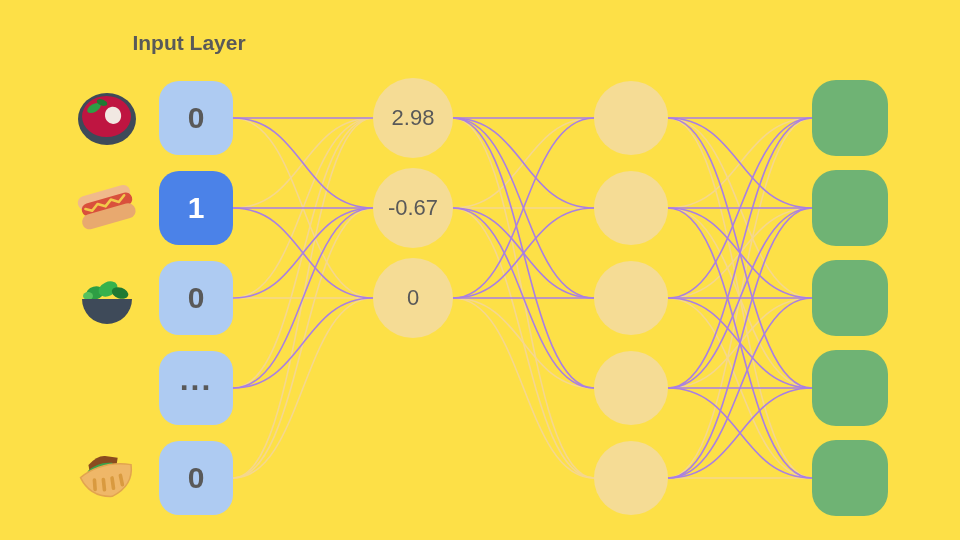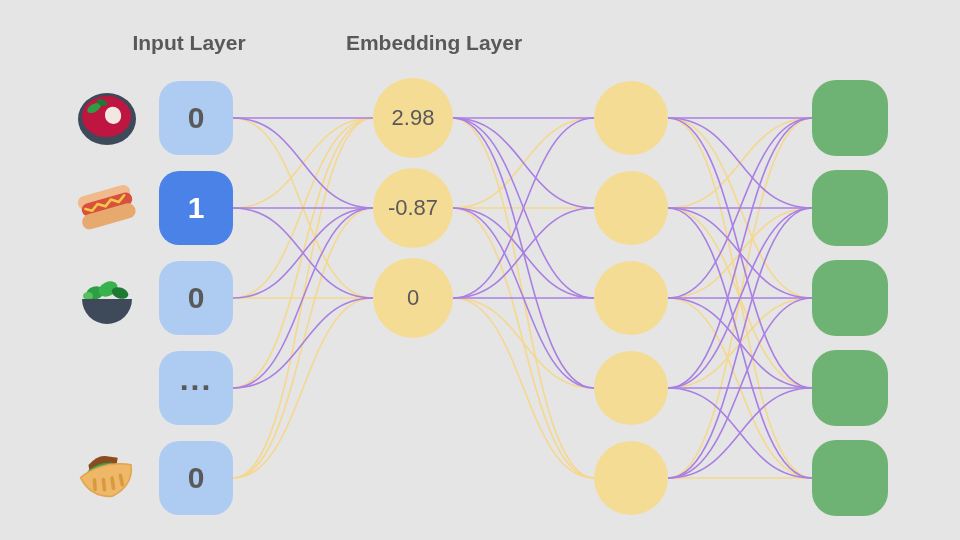--- a/index.html
+++ b/index.html
@@ -1,17 +1,17 @@
 <!DOCTYPE html>
 <html><head>
 <meta charset="utf-8">
 <style>
   html,body{margin:0;padding:0;background:#ffffff;}
   body{font-family:"Liberation Sans", sans-serif;}
-  .canvas{position:relative;width:960px;height:540px;background:#e5e5e5;overflow:hidden;}
+  .canvas{position:relative;width:960px;height:540px;background:#fde047;overflow:hidden;}
   .edges{position:absolute;left:0;top:0;width:960px;height:540px;}
   .layer-title{position:absolute;top:31px;transform:translateX(-50%);
     font-weight:700;font-size:21px;color:#595959;white-space:nowrap;}
   .node{position:absolute;display:flex;align-items:center;justify-content:center;box-sizing:border-box;}
   .input-value{font-weight:700;font-size:30px;color:#595959;line-height:1;}
   .input-value.white{color:#ffffff;}
   .input-value.dots{font-size:32px;letter-spacing:2px;transform:translateY(-9px);}
   .emb-value{font-weight:400;font-size:22px;color:#595959;line-height:1;}
   .icon{position:absolute;width:64px;height:64px;}
   .icon svg{width:100%;height:100%;display:block;}
@@ -72,21 +72,20 @@
       <path d="M668 388 C740 388 740 118 812 118" fill="none" stroke="#A97FE3" stroke-width="1.6"></path>
       <path d="M668 388 C740 388 740 208 812 208" fill="none" stroke="#A97FE3" stroke-width="1.6"></path>
       <path d="M668 388 C740 388 740 388 812 388" fill="none" stroke="#A97FE3" stroke-width="1.6"></path>
       <path d="M668 388 C740 388 740 478 812 478" fill="none" stroke="#A97FE3" stroke-width="1.6"></path>
       <path d="M668 478 C740 478 740 208 812 208" fill="none" stroke="#A97FE3" stroke-width="1.6"></path>
       <path d="M668 478 C740 478 740 298 812 298" fill="none" stroke="#A97FE3" stroke-width="1.6"></path>
       <path d="M668 478 C740 478 740 388 812 388" fill="none" stroke="#A97FE3" stroke-width="1.6"></path>
     </svg>
 
   <div class="layer-title" style="left:189px">Input Layer</div>
-  <div class="layer-title" style="left:434px">Embedding Layer</div>
 
   <div id="nodes">
       <div class="node" style="left: 159px; top: 81px; width: 74px; height: 74px; border-radius: 20px; background: rgb(174, 203, 242);">
         <span class="input-value">0</span>
       </div>
       <div class="node" style="left: 159px; top: 171px; width: 74px; height: 74px; border-radius: 20px; background: rgb(75, 130, 232);">
         <span class="input-value white">1</span>
       </div>
       <div class="node" style="left: 159px; top: 261px; width: 74px; height: 74px; border-radius: 20px; background: rgb(174, 203, 242);">
         <span class="input-value">0</span>
@@ -94,21 +93,21 @@
       <div class="node" style="left: 159px; top: 351px; width: 74px; height: 74px; border-radius: 20px; background: rgb(174, 203, 242);">
         <span class="input-value dots">...</span>
       </div>
       <div class="node" style="left: 159px; top: 441px; width: 74px; height: 74px; border-radius: 20px; background: rgb(174, 203, 242);">
         <span class="input-value">0</span>
       </div>
       <div class="node" style="left: 373px; top: 78px; width: 80px; height: 80px; border-radius: 50%; background: rgb(245, 220, 149);">
         <span class="emb-value">2.98</span>
       </div>
       <div class="node" style="left: 373px; top: 168px; width: 80px; height: 80px; border-radius: 50%; background: rgb(245, 220, 149);">
-        <span class="emb-value">-0.87</span>
+        <span class="emb-value">-0.67</span>
       </div>
       <div class="node" style="left: 373px; top: 258px; width: 80px; height: 80px; border-radius: 50%; background: rgb(245, 220, 149);">
         <span class="emb-value">0</span>
       </div>
       <div class="node" style="left: 594px; top: 81px; width: 74px; height: 74px; border-radius: 50%; background: rgb(245, 220, 149);">
         <span class="emb-value"></span>
       </div>
       <div class="node" style="left: 594px; top: 171px; width: 74px; height: 74px; border-radius: 50%; background: rgb(245, 220, 149);">
         <span class="emb-value"></span>
       </div>

